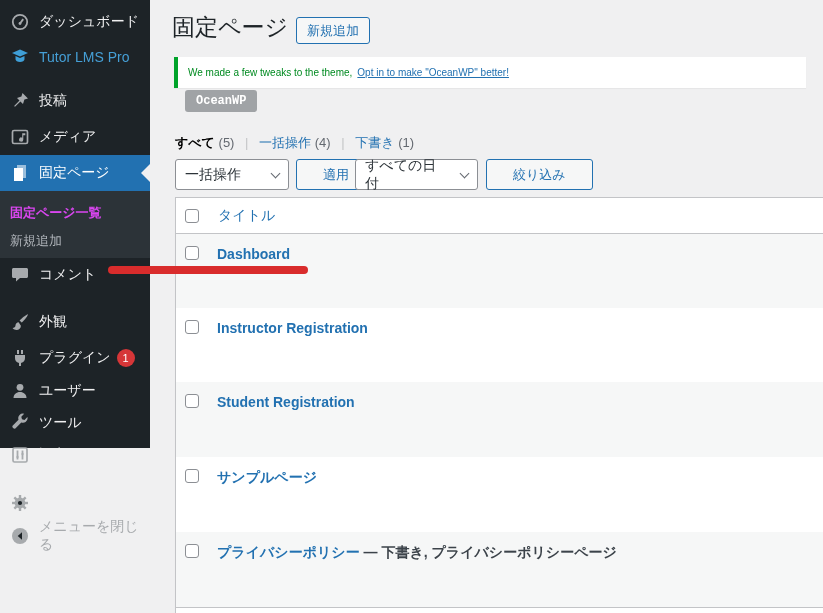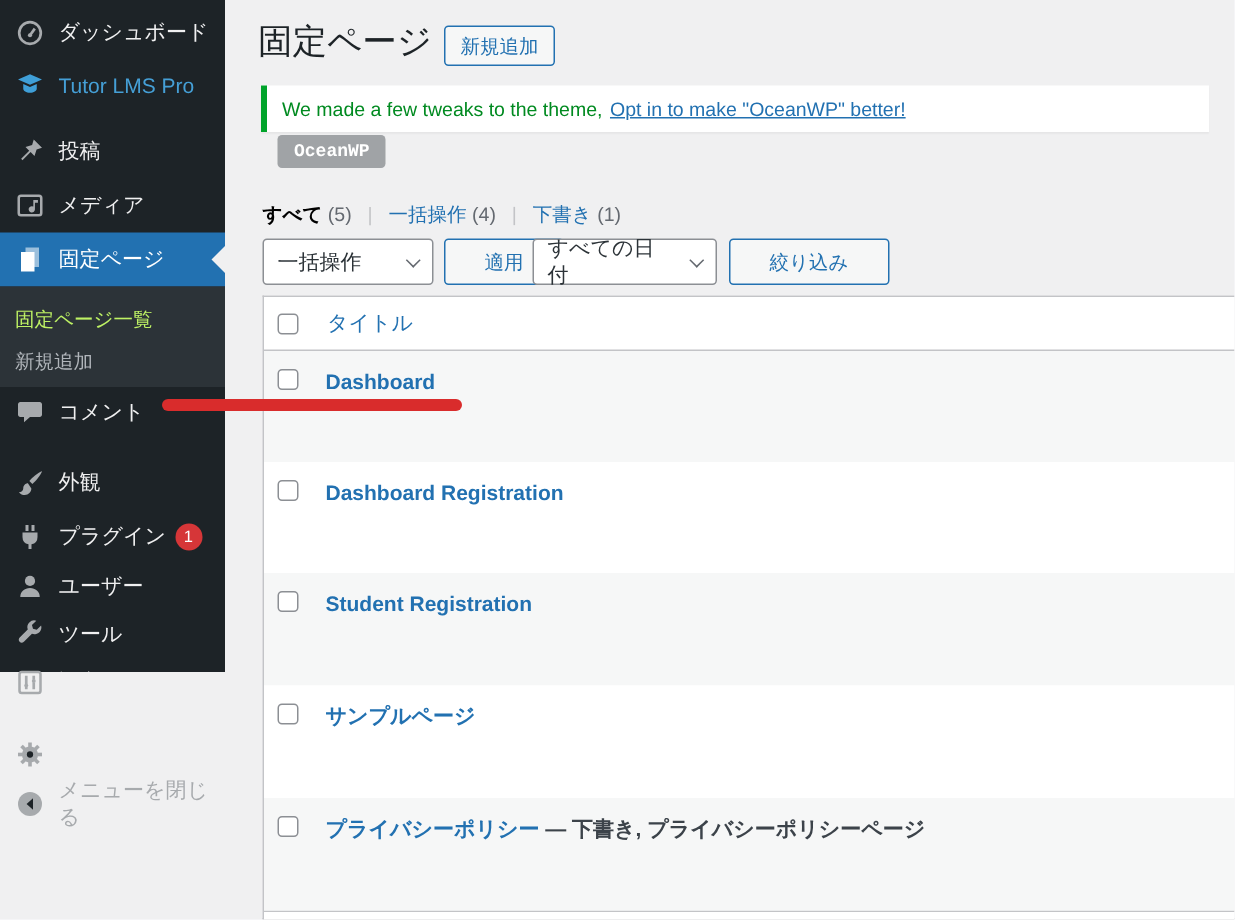--- a/index.html
+++ b/index.html
@@ -15,33 +15,33 @@
   .menu-item .micon svg { width:20px; height:20px; display:block; }
   .menu-item.active { background:#2271b1; color:#fff; height:36px; }
   .menu-item.active .micon { color:#fff; }
   .menu-item.active::after { content:""; position:absolute; right:0; top:50%; margin-top:-9px;
                border:9px solid transparent; border-right-color:#f0f0f1; }
   .menu-item.tutor { color:#459fd6; }
   .menu-item.tutor .micon { color:#3f9fd8; }
   .menu-item.dim { color:#a7aaad; }
   .submenu { position:absolute; left:0; top:191px; width:150px; height:67px; background:#2c3338; padding-top:8px; }
   .submenu-item { height:28px; line-height:28px; padding-left:10px; font-size:13px; color:#b0b5ba; cursor:pointer; }
-  .submenu-item.current { color:#bef264; font-weight:400; }
+  .submenu-item.current { color:#d946ef; font-weight:700; }
   .badge { display:inline-flex; align-items:center; justify-content:center; min-width:18px; height:18px;
            border-radius:50%; background:#d63638; color:#fff; font-size:11px; margin-left:6px; }
 
   
   .content { position:absolute; left:150px; top:0; width:673px; height:613px; }
   .page-title { position:absolute; left:22px; top:12px; font-size:23px; font-weight:400; color:#1d2327; }
   .add-new-btn { position:absolute; left:146px; top:17px; height:27px; display:flex; align-items:center;
            padding:0 10px; border:1px solid #2271b1; border-radius:3px; background:#f6f7f7;
            color:#2271b1; font-size:13px; cursor:pointer; }
   .notice { position:absolute; left:24px; top:57px; right:17px; height:31px; background:#fff;
            border-left:4px solid #00a32a; box-shadow:0 1px 1px rgba(0,0,0,.04);
-           display:flex; align-items:center; padding-left:10px; font-size:13px; }
+           display:flex; align-items:center; padding-left:10px; font-size:10px; }
   .notice .msg { color:#008a20; }
   .notice a { color:#2271b1; text-decoration:underline; margin-left:5px; cursor:pointer; }
   .theme-tooltip { position:absolute; left:35px; top:90px; background:#a0a3a6; color:#fff;
            font-weight:700; font-size:12px; padding:4px 11px; border-radius:3px;font-family:Liberation Mono, monospace; }
 
   .filter-links { position:absolute; left:25px; top:134px; font-size:13px; color:#646970; }
   .filter-links .current { color:#000; font-weight:600; }
   .filter-links a { color:#2271b1; text-decoration:none; cursor:pointer; }
   .filter-links .count { color:#646970; font-weight:400; }
   .filter-links .sep { color:#c3c4c7; padding:0 7px; }
@@ -262,21 +262,21 @@
         <span class="checkbox"></span>
         <a class="col-title">タイトル</a>
       </div>
 
       <div class="row alt">
         <span class="checkbox"></span>
         <a class="title">Dashboard</a>
       </div>
       <div class="row">
         <span class="checkbox"></span>
-        <a class="title">Dashboard Registration</a>
+        <a class="title">Instructor Registration</a>
       </div>
       <div class="row alt h75">
         <span class="checkbox"></span>
         <a class="title">Student Registration</a>
       </div>
       <div class="row h75">
         <span class="checkbox"></span>
         <a class="title">サンプルページ</a>
       </div>
       <div class="row alt h75">

